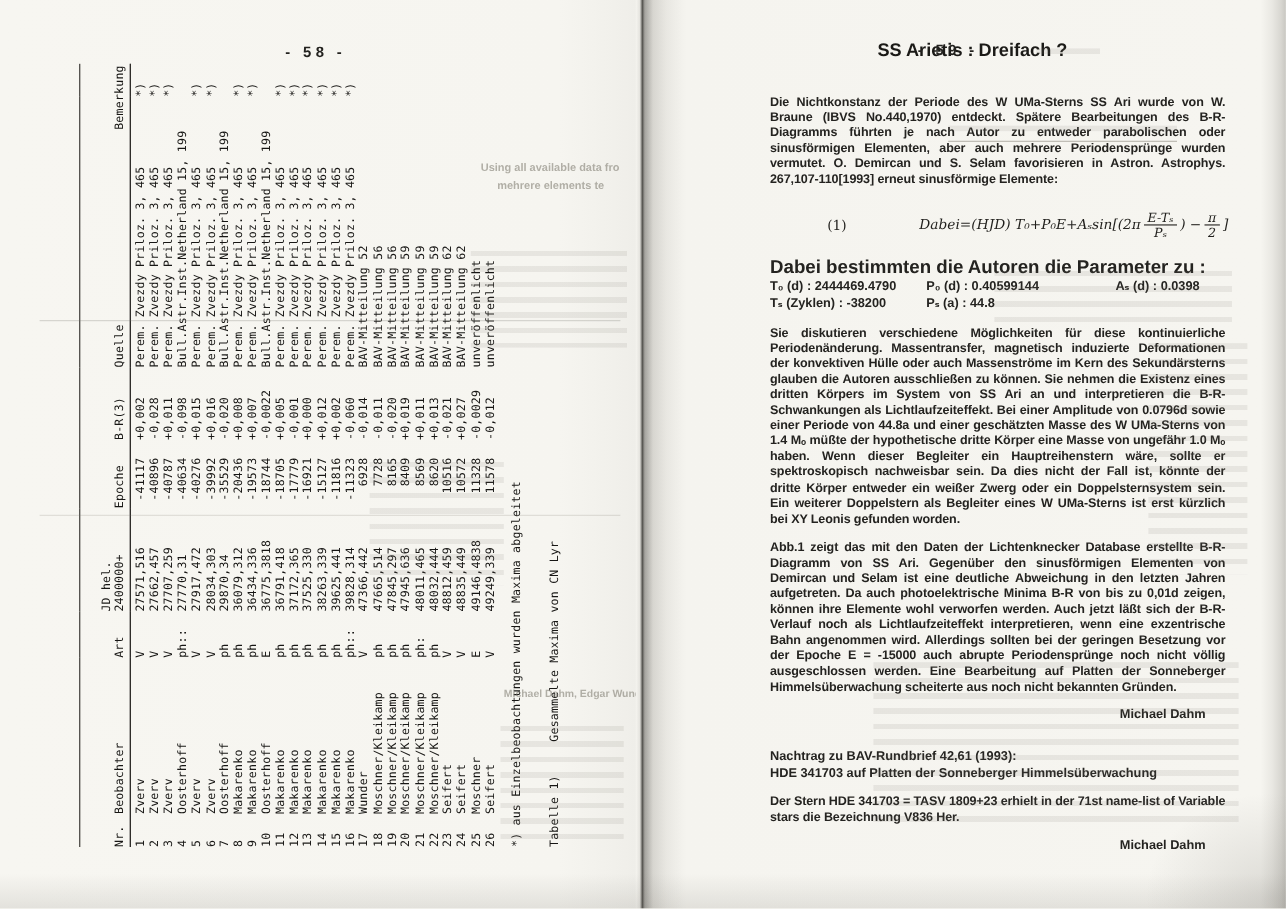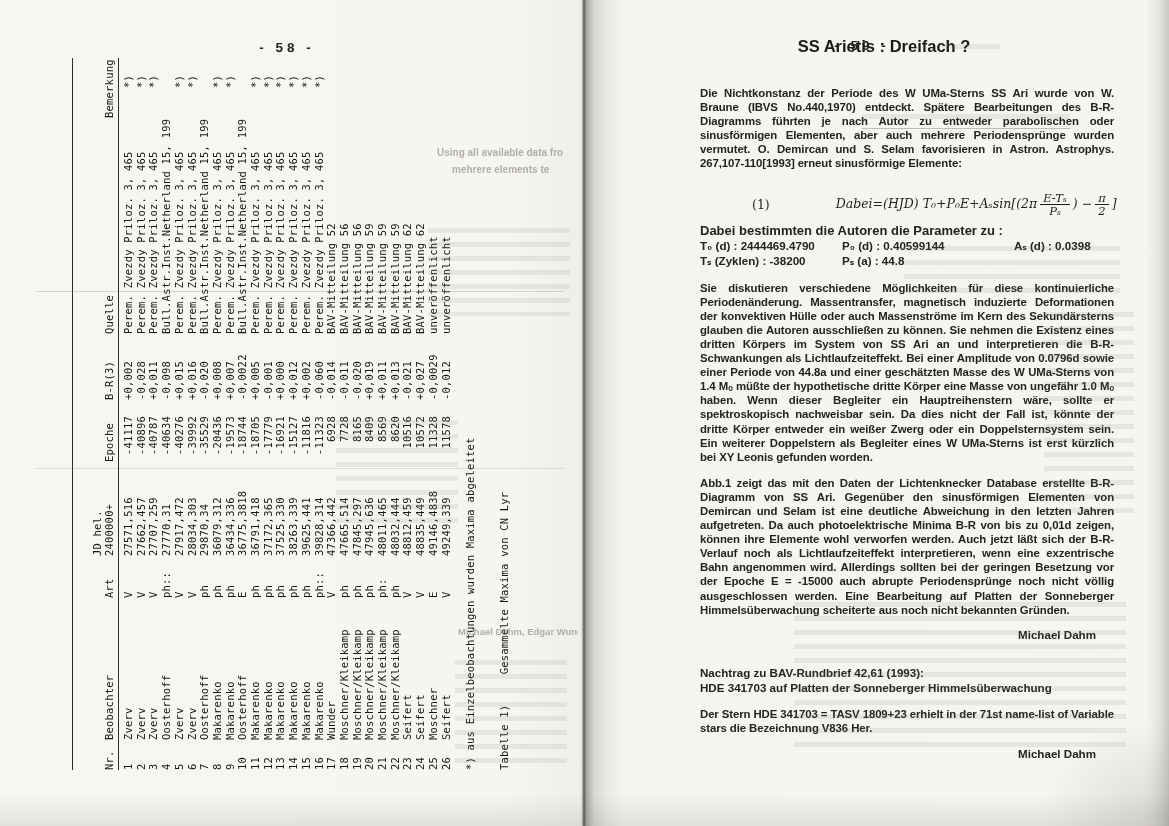--- a/index.html
+++ b/index.html
@@ -64,21 +64,21 @@
   .p3{margin-top:12px;}
   .p4{margin-top:12px;}
   .formula-row{margin-top:16px;height:36px;font-style:italic;
     font-family:"DejaVu Serif","DejaVu Sans",serif;font-size:12.5px;color:#201f1c;
     display:flex;align-items:center;}
   .flabel{margin-left:52px;font-style:normal;}
   .fbody{margin-left:66px;white-space:nowrap;}
   .frac{display:inline-block;text-align:center;vertical-align:middle;margin:0 3px;font-size:11.5px;line-height:1.05;}
   .frac .fnum{display:block;border-bottom:1px solid #201f1c;padding:0 3px;}
   .frac .fden{display:block;padding:0 3px;}
-  .dabei{font-weight:bold;font-size:13px;color:#242320;}
+  .dabei{margin-top:10px;font-weight:bold;font-size:17px;color:#242320;}
   .params{display:flex;font-weight:bold;font-size:11.6px;line-height:15.5px;color:#242320;white-space:nowrap;}
   .params .c1{width:142px;flex:none;}
   .params .c2{width:172px;flex:none;}
   .params .c3{flex:auto;}
   .sig{margin-top:9px;font-weight:bold;font-size:11.6px;text-align:right;padding-right:18px;color:#242320;}
   .nachtrag{margin-top:24px;font-weight:bold;font-size:11.6px;line-height:15px;color:#242320;}
   .sig2{margin-top:9px;}
 
   
   .ghost-stripes{position:absolute;pointer-events:none;opacity:0.9;filter:blur(0.7px);

